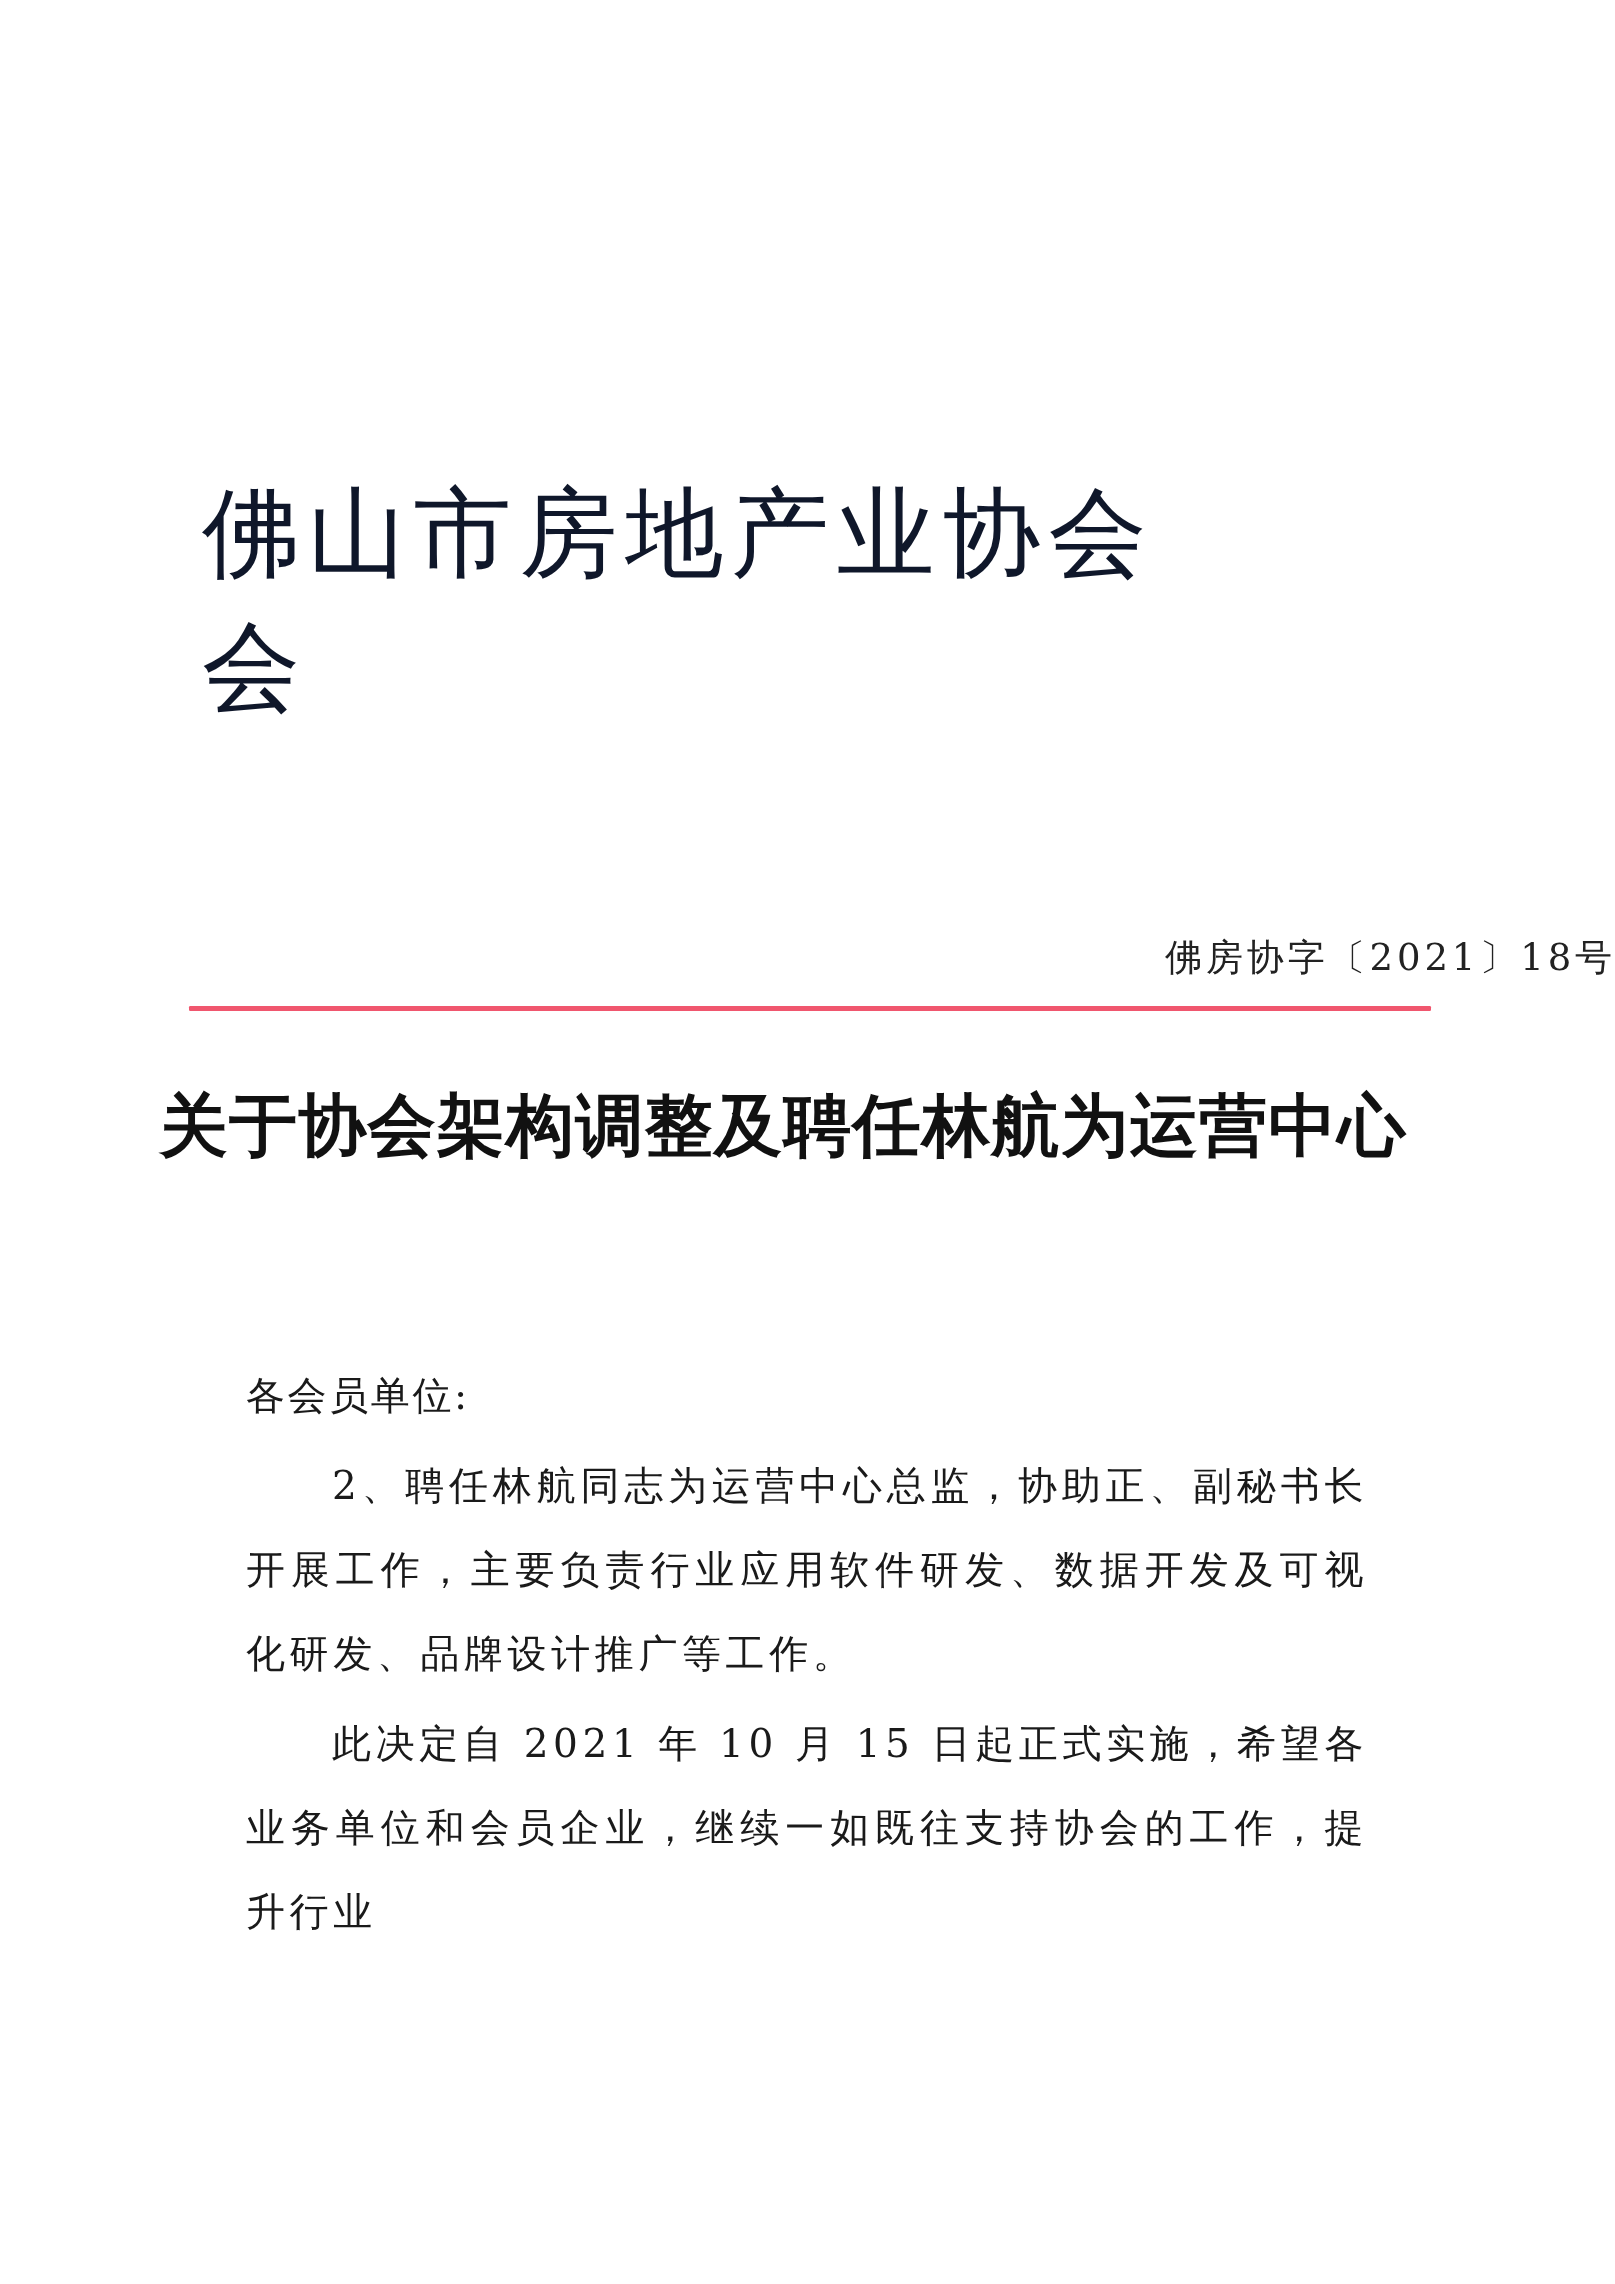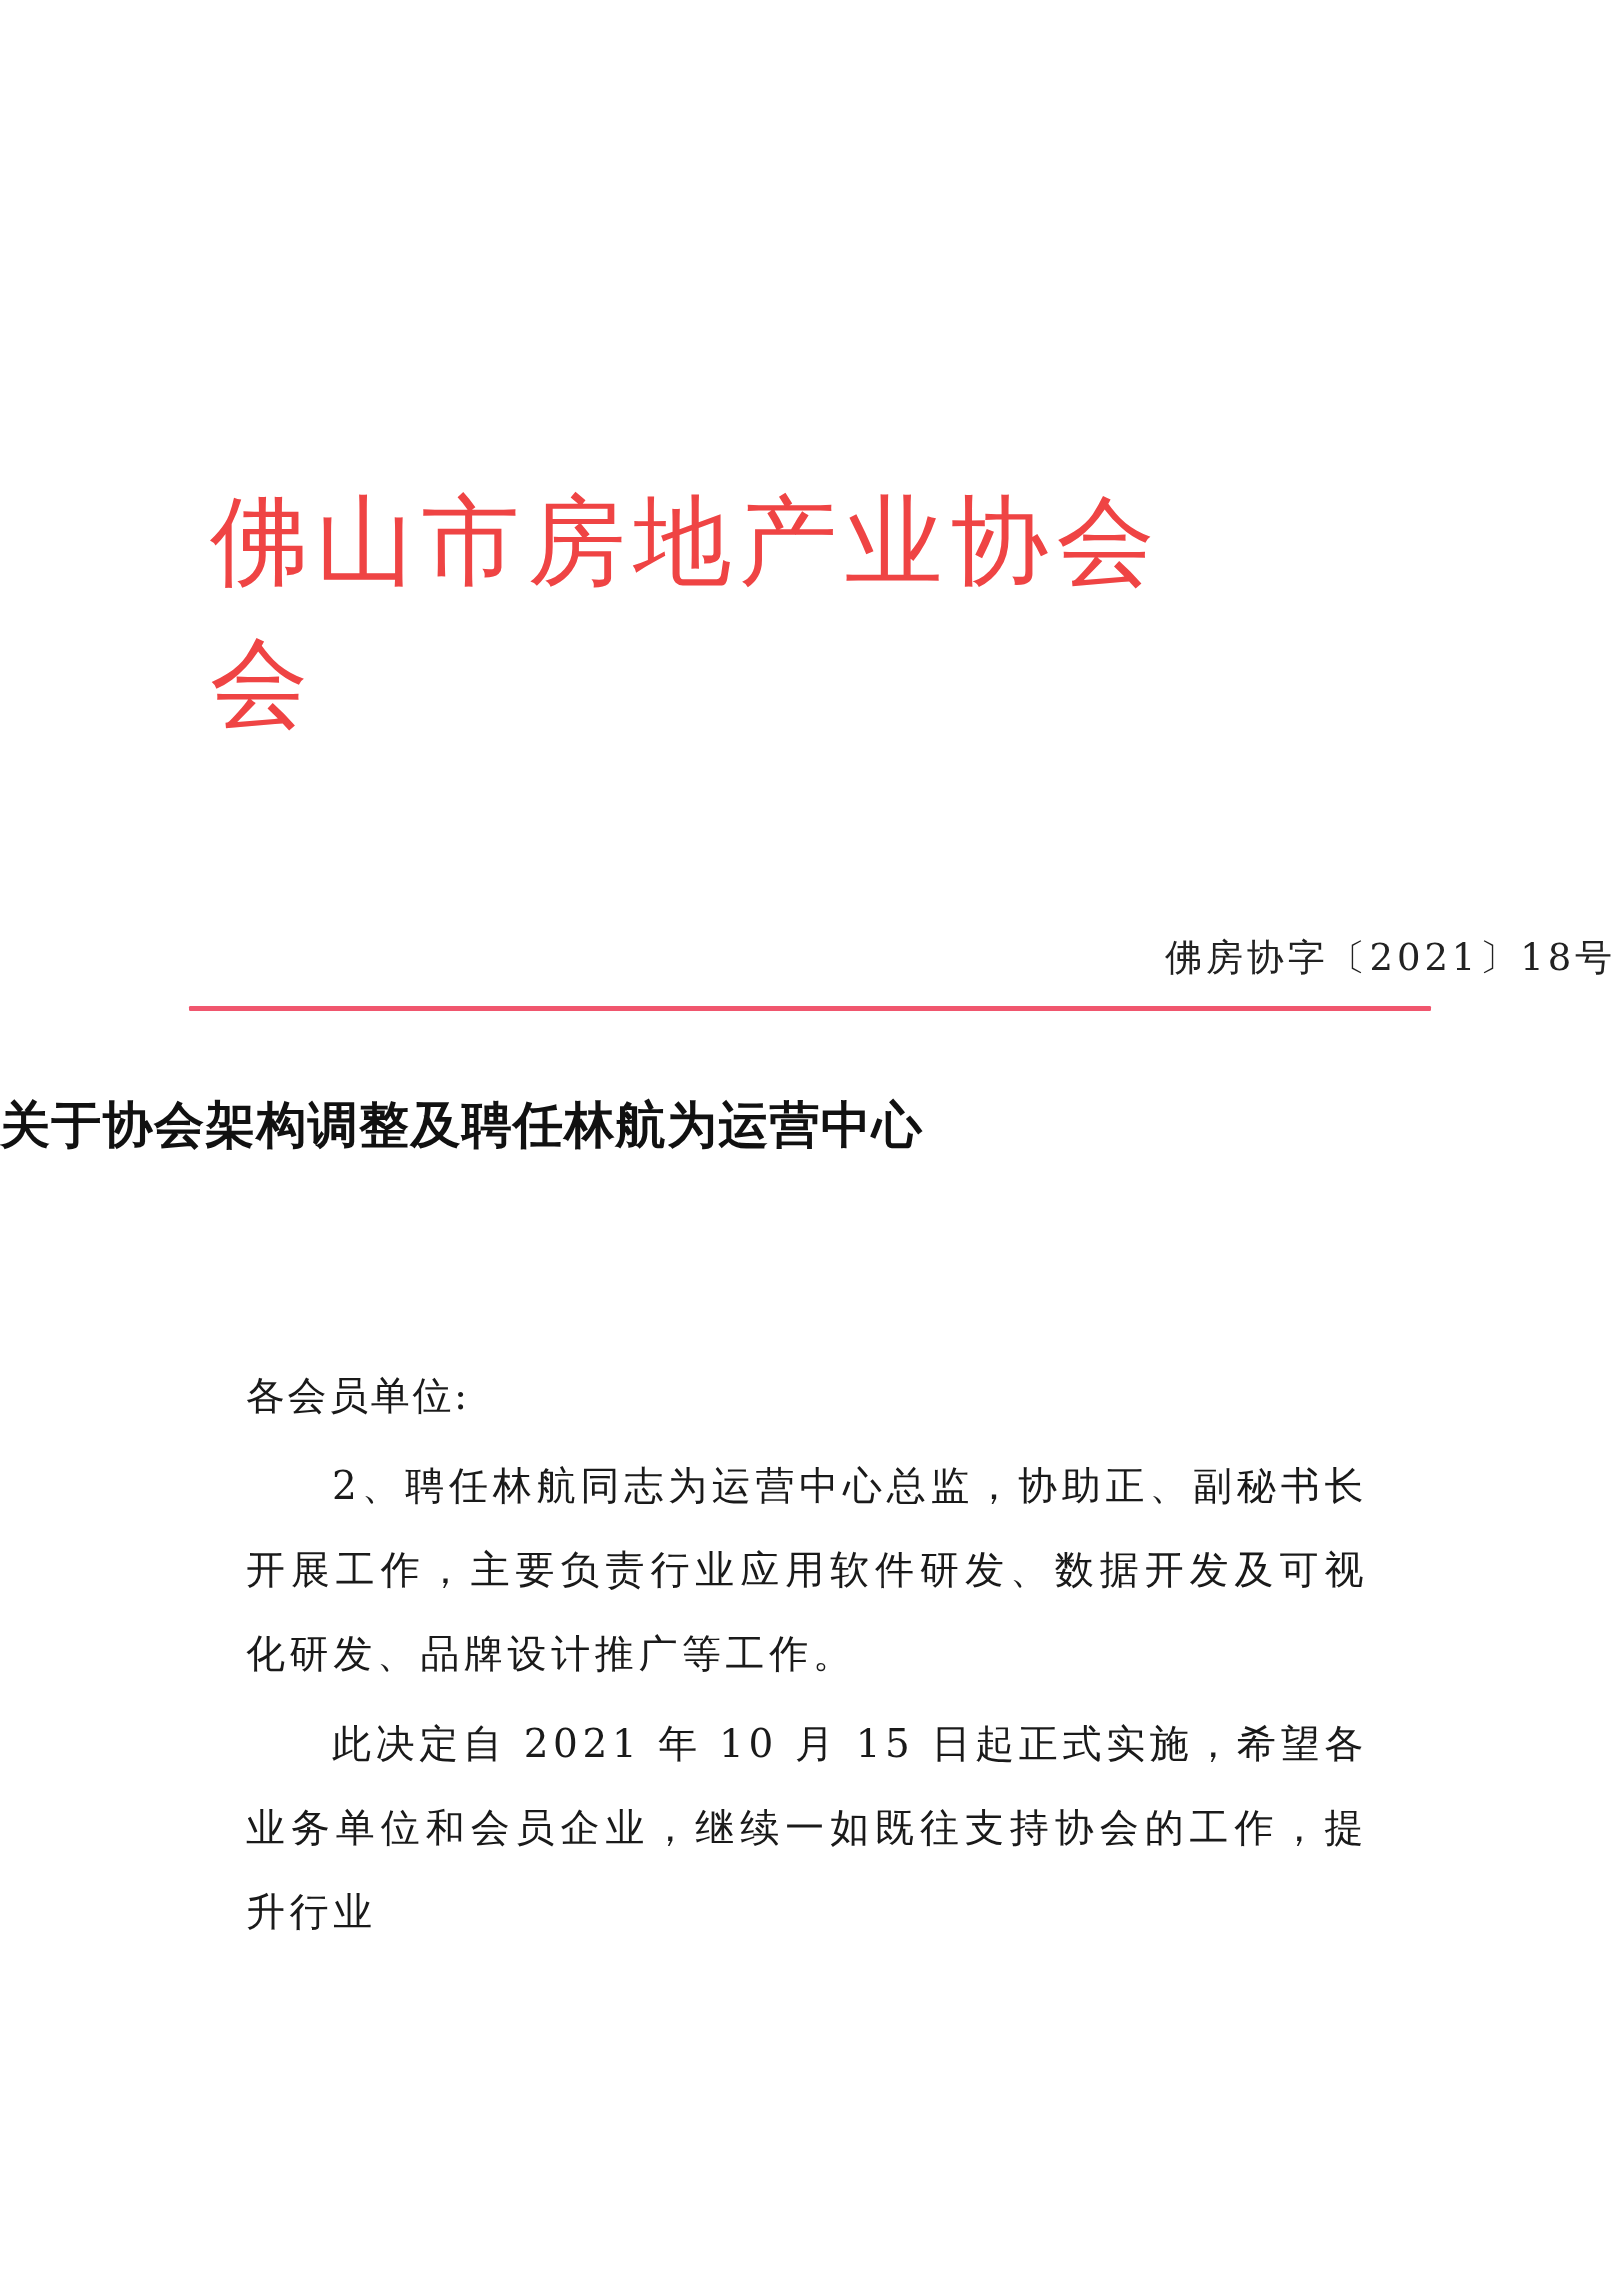--- a/index.html
+++ b/index.html
@@ -16,26 +16,26 @@
       color: #1a1a1a;
     }
     .header-block {
       position: absolute;
       left: 202px;
       top: 466px;
       width: 1238px;
     }
     .header-line {
       font-family: "DejaVu Serif", "Liberation Serif", serif;
-      color: #ef4444;
+      color: #0f172a;
       font-size: 98px;
       line-height: 134px;
       letter-spacing: 7.8px;
       white-space: nowrap;
-      margin: 8px;
+      margin: 0;
     }
     .header-line .gap {
       display: inline-block;
       width: 25px;
     }
     .doc-number {
       position: absolute;
       top: 933px;
       left: 0;
       width: 1616px;
@@ -56,24 +56,24 @@
       width: 1242px;
       height: 5.2px;
       background: #f0566e;
       border-radius: 1.3px;
     }
     .title {
       position: absolute;
       left: 0;
       top: 1085px;
       width: 1407px;
-      text-align: left;
+      text-align: right;
       font-family: "DejaVu Sans", "Liberation Sans", sans-serif;
       font-weight: bold;
-      font-size: 50px;
+      font-size: 68px;
       line-height: 81px;
       color: #111;
       letter-spacing: 1.3px;
     }
     .title .t-line {
       display: block;
     }
     .body {
       position: absolute;
       left: 240px;

